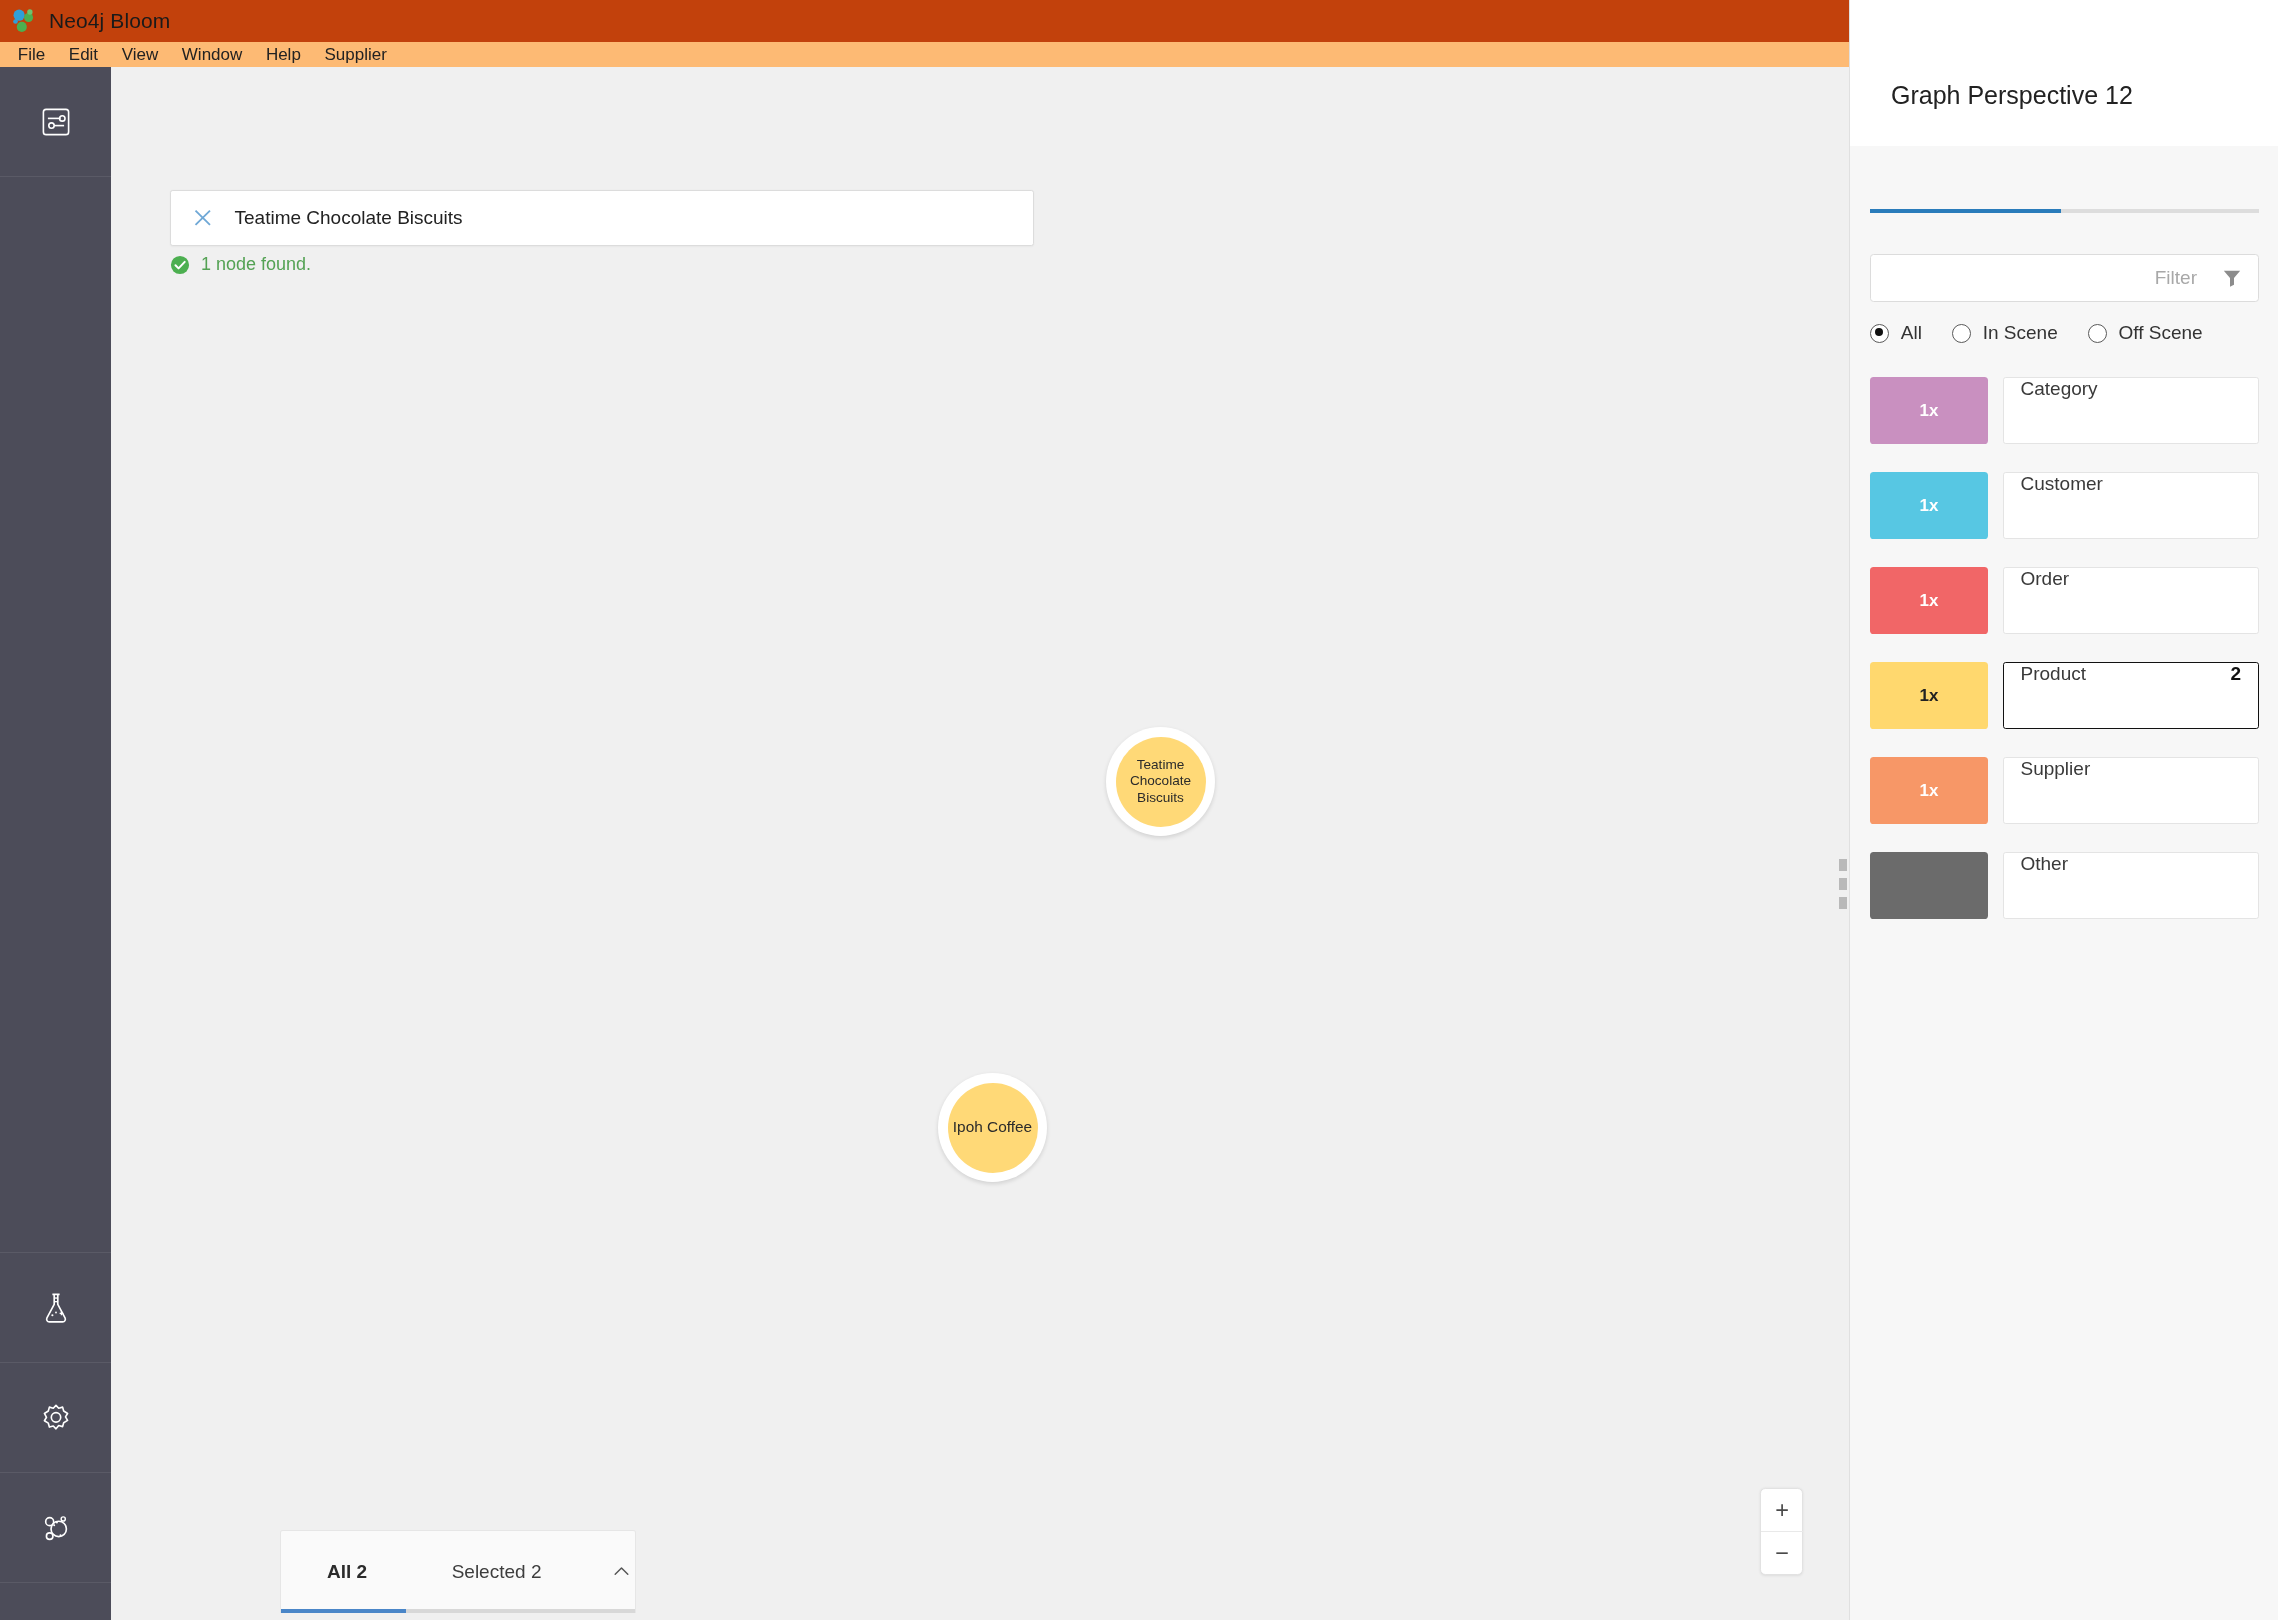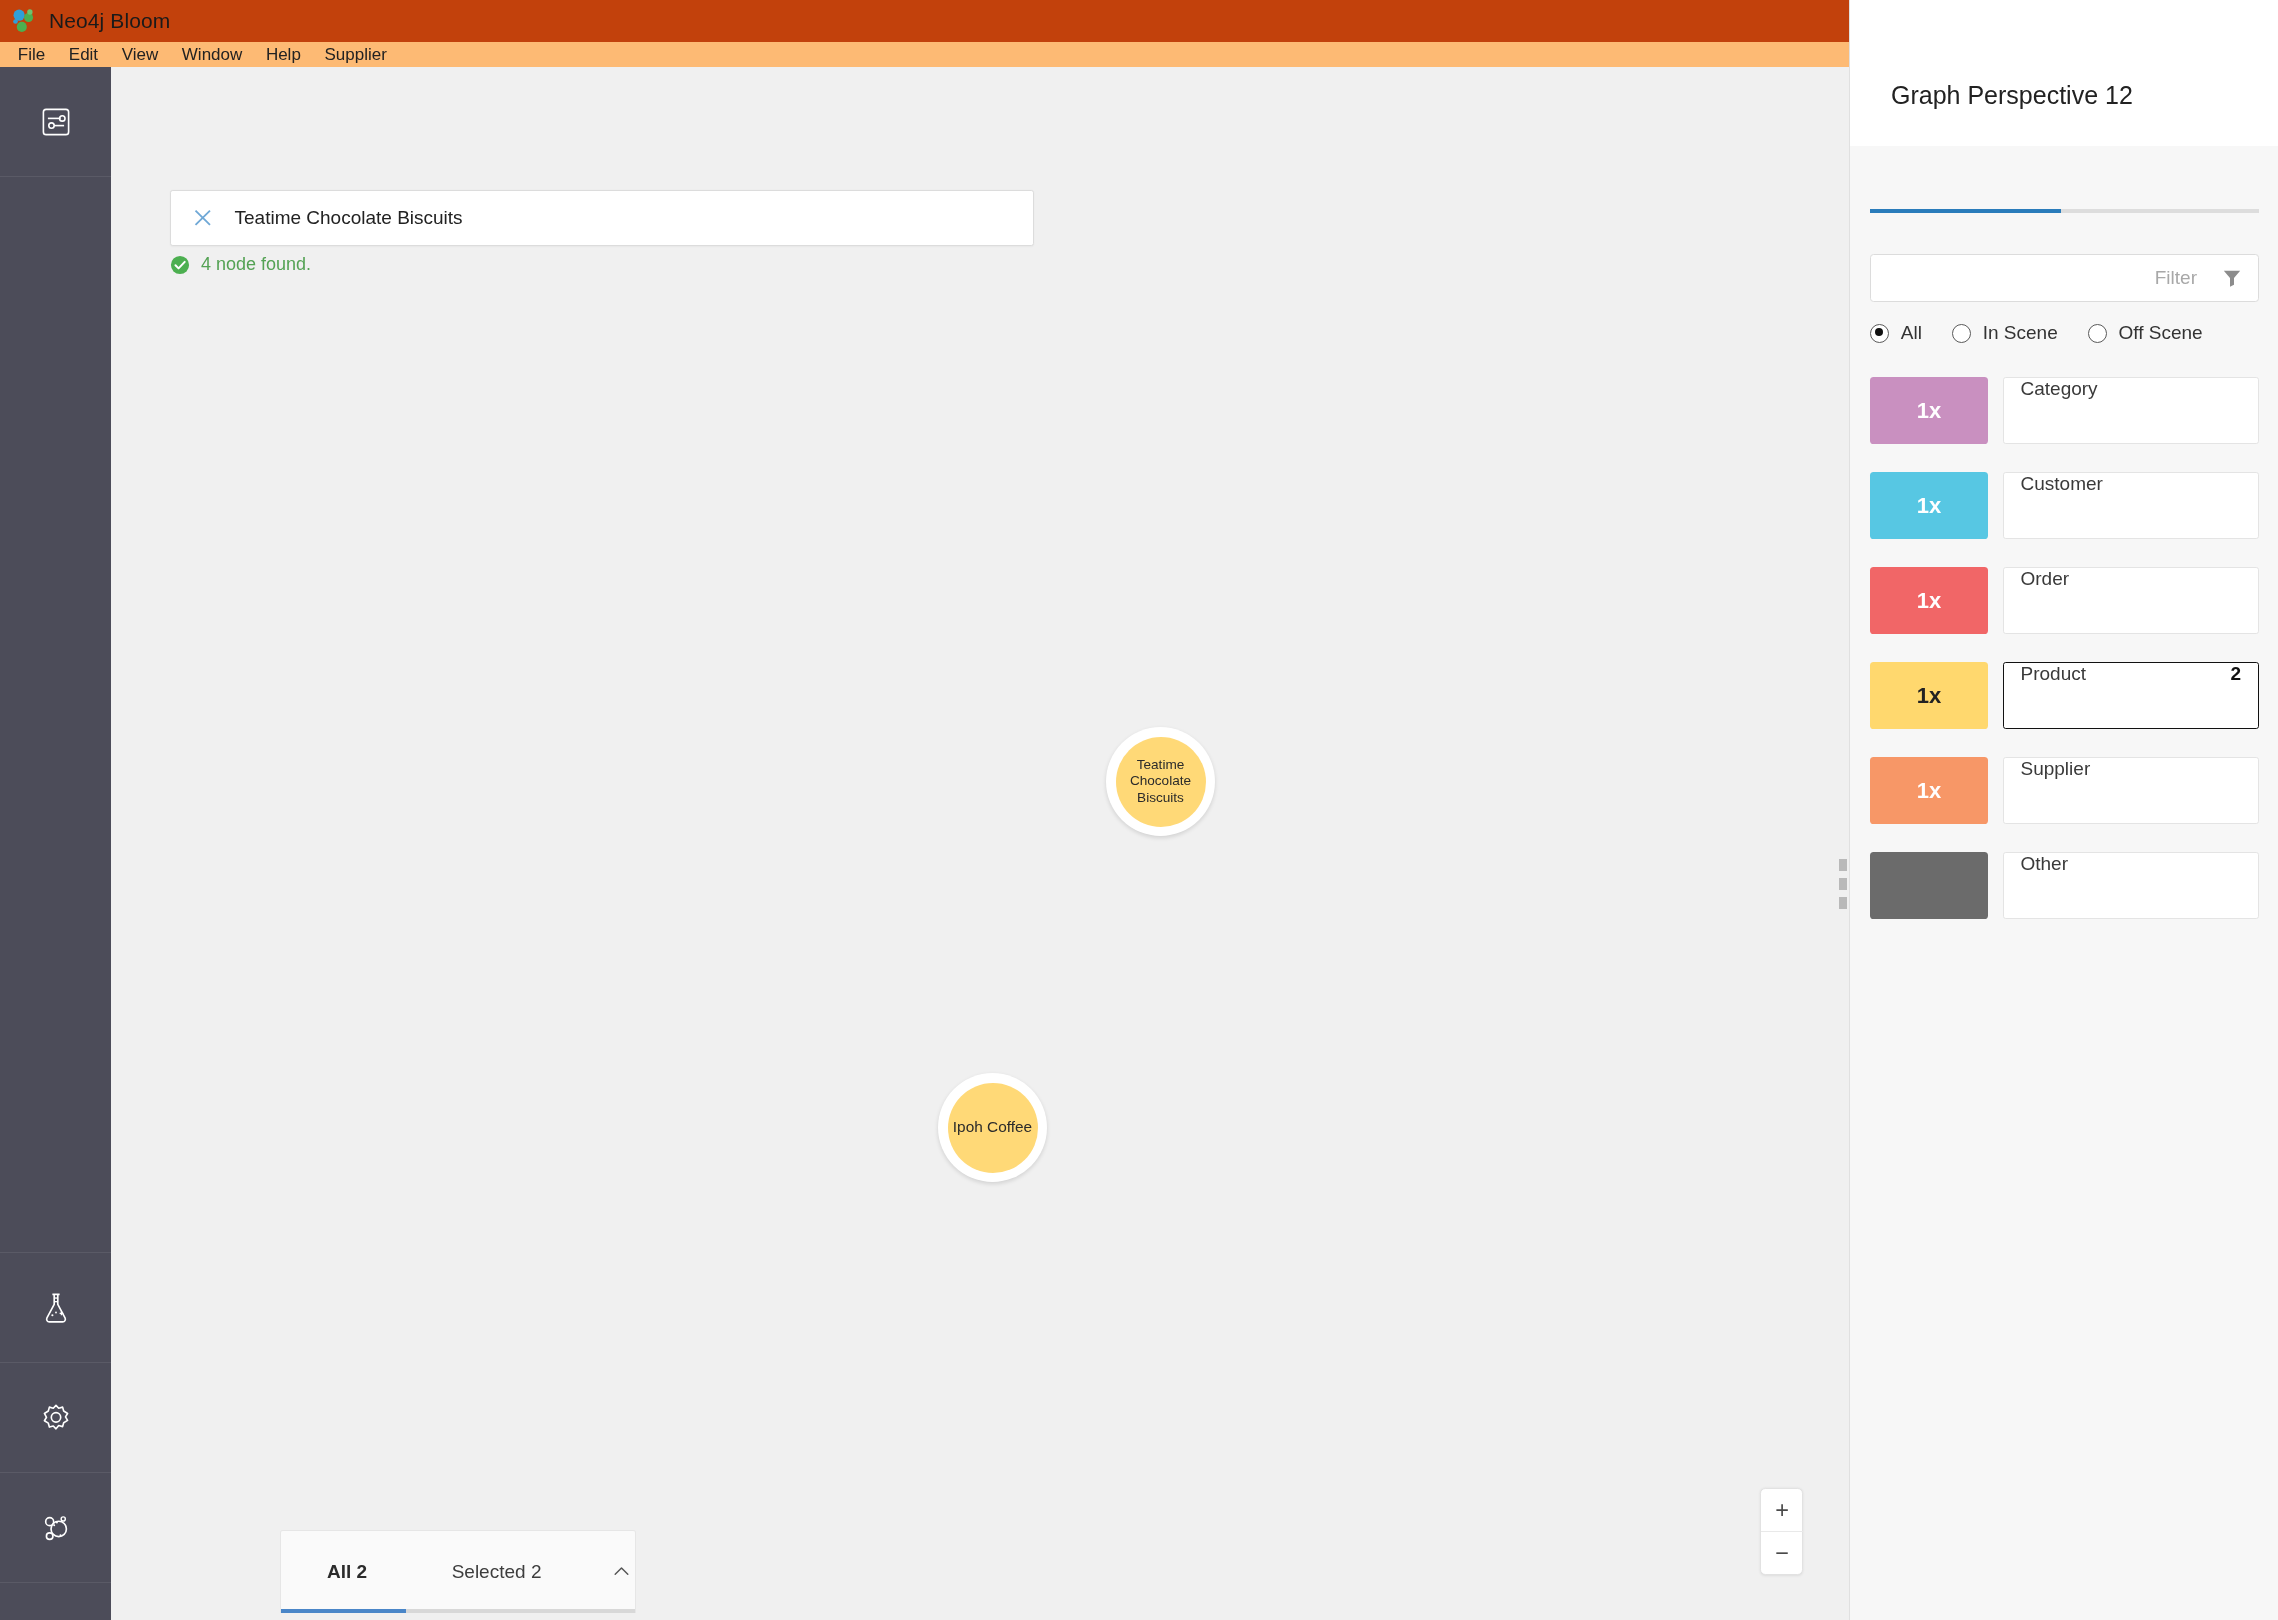--- a/index.html
+++ b/index.html
@@ -181,21 +181,21 @@
     width: 8.1px; height: 8.1px; border-radius: 50%; background: #111;
   }
   .radio-label { margin-left: 11.8px; white-space: nowrap; }
 
   #cat-list { position: absolute; top: 377px; left: 20px; width: 389px; }
   .cat-row {
     display: flex; align-items: stretch; height: 67px; margin-bottom: 28px;
   }
   .cat-swatch {
     width: 118px; border-radius: 3.6px; display: flex; align-items: center;
-    justify-content: center; color: #fff; font-size: 22px; font-weight: bold;
+    justify-content: center; color: #fff; font-size: 17px; font-weight: bold;
   }
   .cat-name {
     flex: 1; margin-left: 14.5px; background: #fff; border: 0.9px solid #e4e4e4;
     border-radius: 2.7px; display: flex; align-items: flex-start;
     padding: 0 17px; font-size: 19px; color: #3a3a3a;
   }
   .cat-row.selected .cat-name { border: 1.8px solid #111; }
   .cat-count { margin-left: auto; font-weight: bold; color: #111; }
 
   #drag-handle {
@@ -311,21 +311,21 @@
     <span id="search-value">Teatime Chocolate Biscuits</span>
   </div>
 
   <div id="searchstatus">
     <span id="status-check">
       <svg width="20" height="20" viewBox="0 0 22 22">
         <circle cx="11" cy="11" r="10" fill="#4caf50"></circle>
         <path d="M6 11.3 l3.4 3.4 L16.2 7.6" fill="none" stroke="#fff" stroke-width="2.2" stroke-linecap="round" stroke-linejoin="round"></path>
       </svg>
     </span>
-    <span id="status-text">4 node found.</span>
+    <span id="status-text">1 node found.</span>
   </div>
 
   <div class="gnode" id="gnode-0" style="width: 109px; height: 109px; left: 995px; top: 660px; background: rgb(255, 255, 255);">
     <div class="gnode-inner" style="width: 90px; height: 90px; background: rgb(255, 217, 119); font-size: 13.6px;">
       <span>Teatime<br>Chocolate<br>Biscuits</span>
     </div>
   </div>
   <div class="gnode" id="gnode-1" style="width: 109px; height: 109px; left: 827px; top: 1006px; background: rgb(255, 255, 255);">
     <div class="gnode-inner" style="width: 90px; height: 90px; background: rgb(255, 217, 119); font-size: 15.4px;">
       <span>Ipoh Coffee</span>

